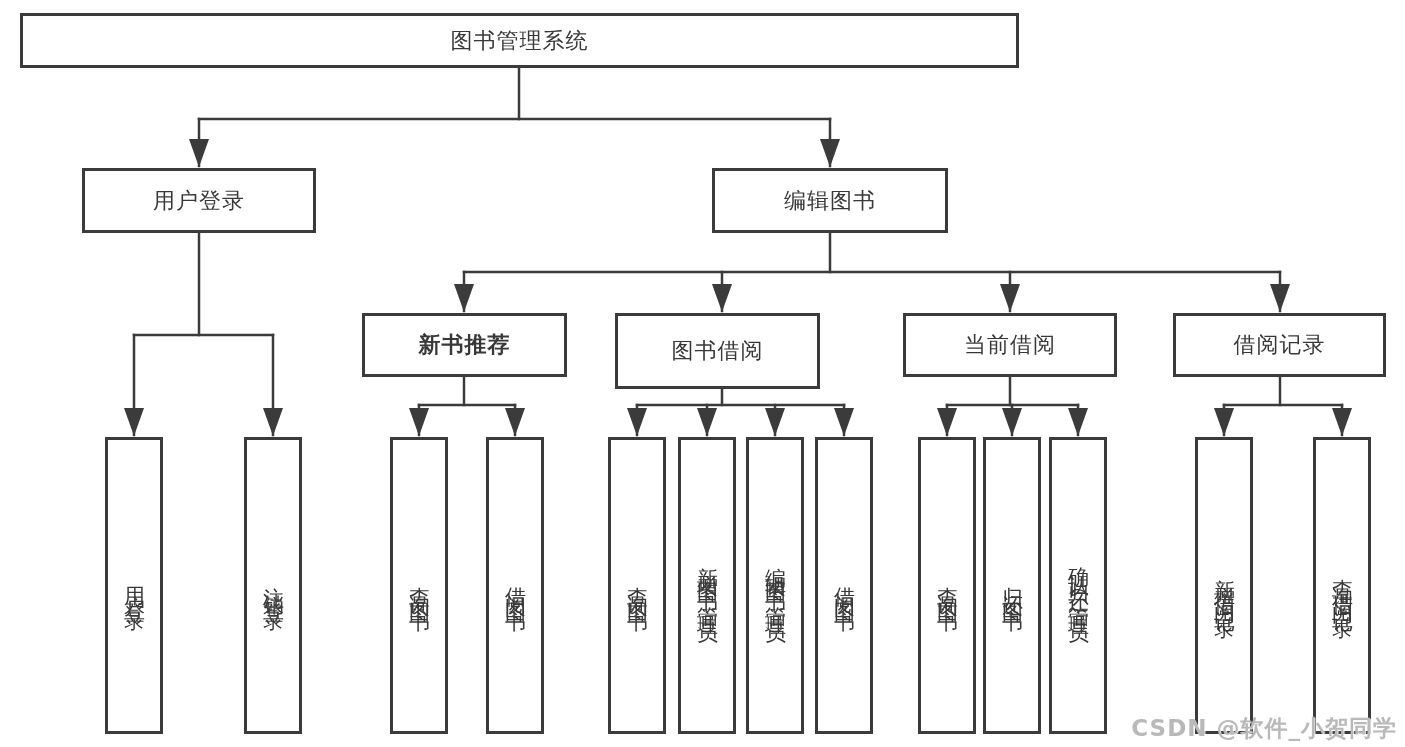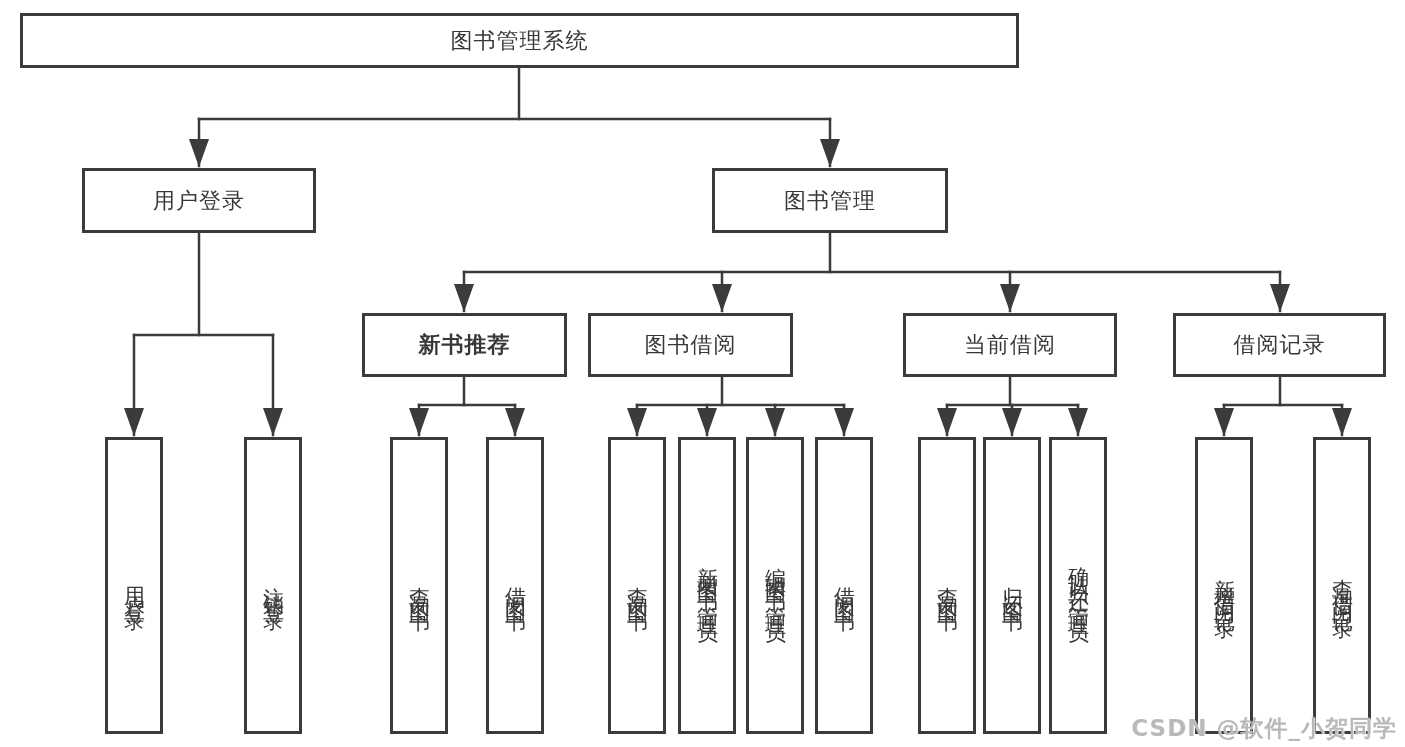--- a/index.html
+++ b/index.html
@@ -98,24 +98,24 @@
 
     <line x1="1280" y1="377" x2="1280" y2="405"></line>
     <line x1="1224" y1="405" x2="1342" y2="405"></line>
     <line x1="1224" y1="405" x2="1224" y2="435" marker-end="url(#arrowhead)"></line>
     <line x1="1342" y1="405" x2="1342" y2="435" marker-end="url(#arrowhead)"></line>
   </svg>
 
   <div class="node" style="left:20px;top:13px;width:999px;height:55px;">图书管理系统</div>
 
   <div class="node" style="left:82px;top:168px;width:234px;height:65px;">用户登录</div>
-  <div class="node" style="left:712px;top:168px;width:236px;height:65px;">图书管理</div>
+  <div class="node" style="left:712px;top:168px;width:236px;height:65px;">编辑图书</div>
 
   <div class="node" style="left:362px;top:313px;width:205px;height:64px;font-weight:bold;">新书推荐</div>
-  <div class="node" style="left:588px;top:313px;width:205px;height:64px;">图书借阅</div>
+  <div class="node" style="left:615px;top:313px;width:205px;height:76px;">图书借阅</div>
   <div class="node" style="left:903px;top:313px;width:214px;height:64px;">当前借阅</div>
   <div class="node" style="left:1173px;top:313px;width:213px;height:64px;">借阅记录</div>
 
   <div class="node leaf" style="left:105px;top:437px;width:58px;height:297px;">用户登录</div>
   <div class="node leaf" style="left:244px;top:437px;width:58px;height:297px;">注销登录</div>
 
   <div class="node leaf" style="left:390px;top:437px;width:58px;height:297px;">查询图书</div>
   <div class="node leaf" style="left:486px;top:437px;width:58px;height:297px;">借阅图书</div>
 
   <div class="node leaf" style="left:608px;top:437px;width:58px;height:297px;">查询图书</div>

